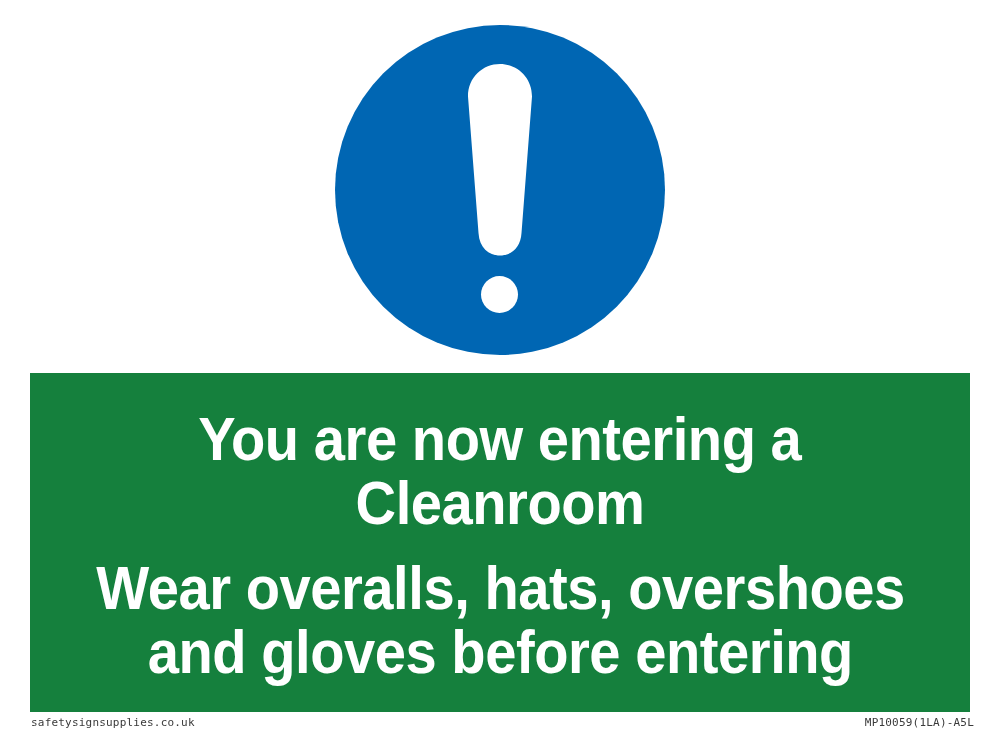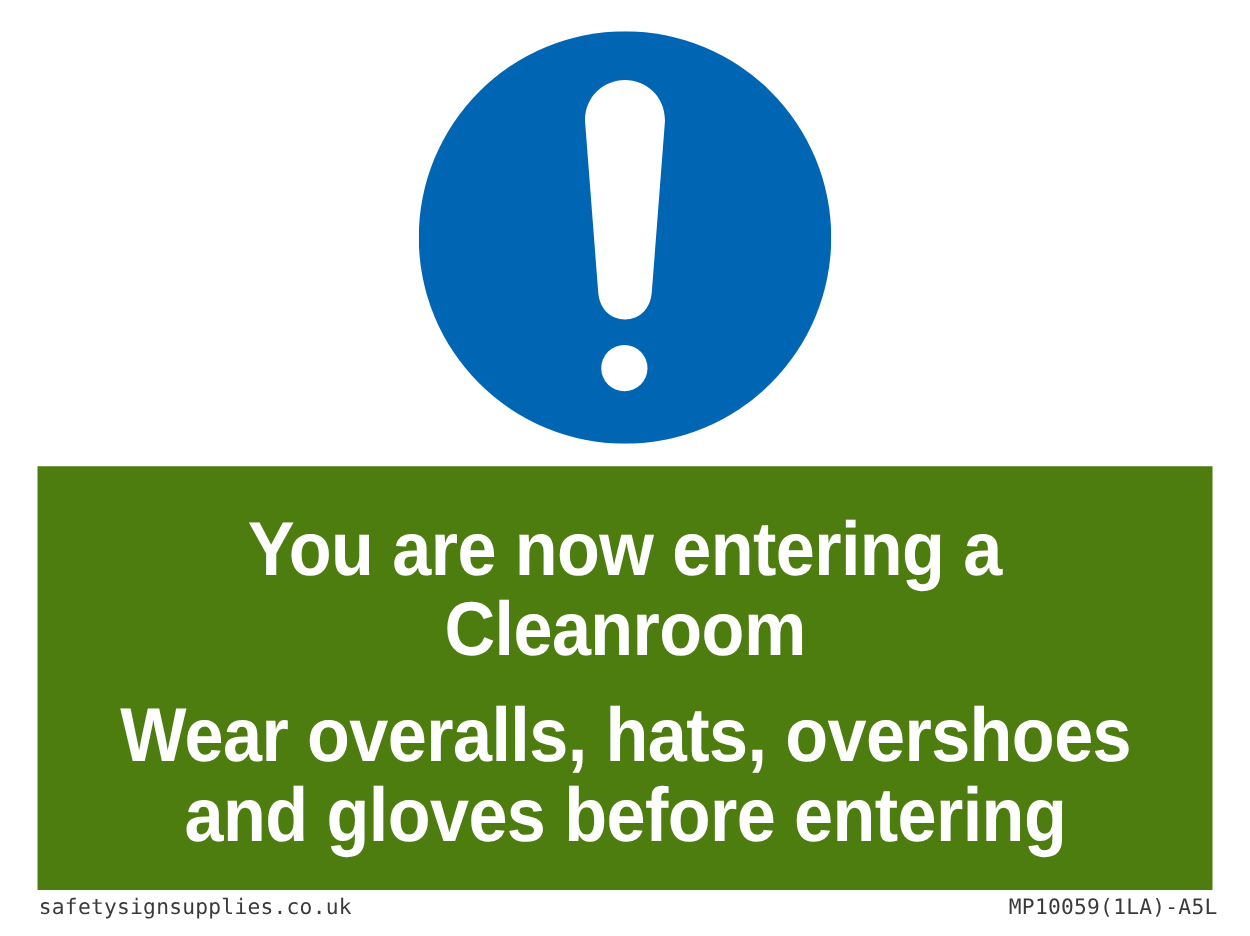--- a/index.html
+++ b/index.html
@@ -25,21 +25,21 @@
   }
   #pictogram svg { display: block; width: 100%; height: 100%; }
 
   
   #message-panel {
     position: absolute;
     left: 30px;
     top: 373px;
     width: 940px;
     height: 339px;
-    background: #4d7c0f;
+    background: #15803d;
     box-sizing: border-box;
     display: flex;
     flex-direction: column;
     align-items: center;
     justify-content: center;
     padding-top: 6px;
   }
   .msg-line {
     color: #ffffff;
     font-family: "Liberation Sans Narrow", "Liberation Sans", sans-serif;
@@ -61,21 +61,21 @@
     position: absolute;
     left: 0;
     top: 716px;
     width: 1000px;
     height: 33px;
   }
   .footer-text {
     position: absolute;
     top: 0;
     font-family: "DejaVu Sans Mono", "Liberation Mono", monospace;
-    font-size: 17px;
+    font-size: 11px;
     color: #3a3a3a;
     letter-spacing: 0.2px;
     white-space: nowrap;
   }
   #footer-site { left: 31px; }
   #footer-code { right: 26px; padding-left: 13px; }
 </style>
 </head>
 <body>
 

